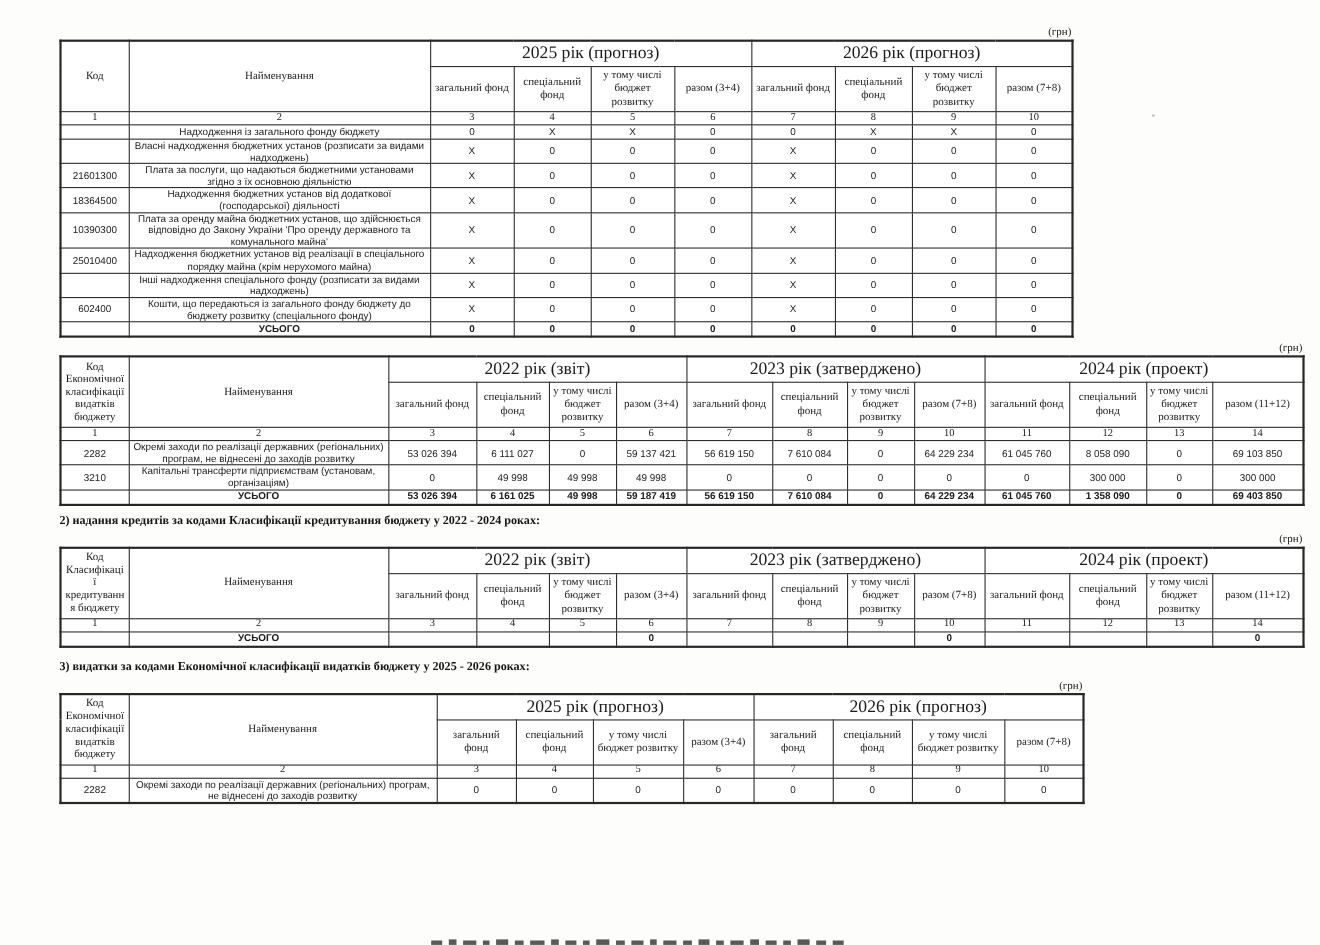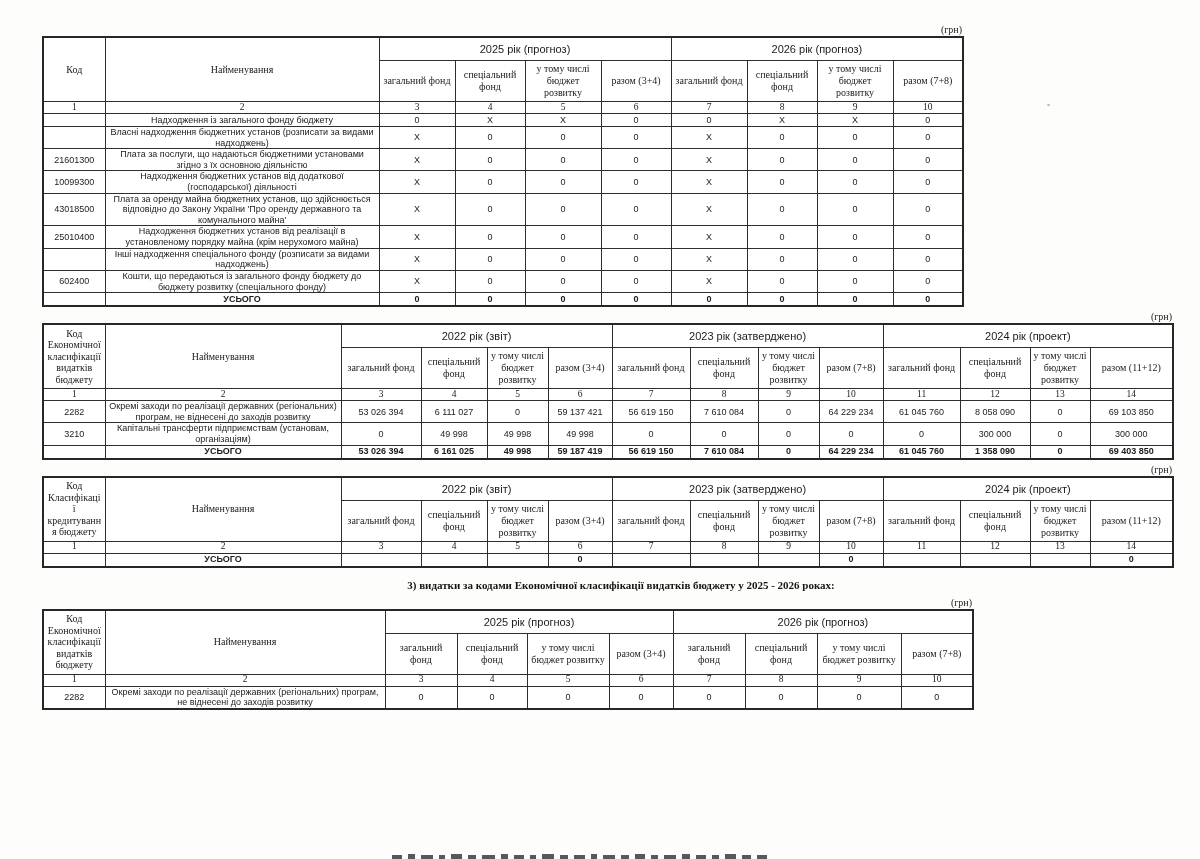--- a/index.html
+++ b/index.html
@@ -1,40 +1,40 @@
 <!DOCTYPE html>
 <html><head>
 <meta charset="utf-8">
 <style>
   html,body{margin:0;padding:0;}
   body{
     width:1200px;height:859px;position:relative;overflow:hidden;
     background:#fdfdfc;color:#1b1b1b;
     font-family:"Liberation Sans",sans-serif;
   }
-  .page{position:absolute;inset:0;padding-left:42px;box-sizing:border-box;}
+  .page{position:absolute;inset:0;padding-left:54px;box-sizing:border-box;}
   .sp-top{height:24px;}
   .grn{
     font-family:"Liberation Serif",serif;font-size:10px;line-height:11px;
     text-align:right;margin-bottom:1px;color:#1b1b1b;
   }
   .tblwrap{margin:0;}
   .w1{width:920px;}
   .w2{width:1130px;}
   .w4{width:930px;}
   table.doc-table{
     border-collapse:collapse;table-layout:fixed;width:100%;
     border:2px solid #272727;background:#fff;
   }
   table.doc-table th,table.doc-table td{
     border:1px solid #2e2e2e;padding:0 3px;text-align:center;vertical-align:middle;
     overflow:hidden;word-wrap:break-word;
   }
   th.grouphead{
-    font-family:Liberation Sans, sans-serif;font-weight:normal;font-size:11px;
+    font-family:Liberation Serif, serif;font-weight:normal;font-size:16px;
     height:22px;line-height:1.1;
   }
   th.codehead,th.namehead{
     font-family:"Liberation Serif",serif;font-weight:normal;font-size:10px;
     line-height:1.15;
   }
   th.fundhead{
     font-family:"Liberation Serif",serif;font-weight:normal;font-size:10px;
     height:40px;line-height:1.2;
   }
@@ -44,21 +44,21 @@
   }
   td.codecell,td.valcell{font-size:9px;line-height:1.15;height:12px;}
   td.namecell{font-size:9px;line-height:1.18;padding:1px 4px;}
   tr.bold-row td{font-weight:bold;}
   .heading{
     font-family:"Liberation Serif",serif;font-weight:bold;font-size:11px;
     line-height:15px;color:#151515;
   }
   .h6-block{margin-top:22px;}
   .h2-block{margin-top:6px;}
-  .h3-block{margin-top:10px;text-align:center;}
+  .h3-block{margin-top:10px;}
   .mt4{margin-top:4px;}
   .cutoff{
     position:absolute;left:390px;bottom:0;width:380px;height:6px;
   }
   .noise-dot{
     position:absolute;width:3px;height:2px;background:#b9b9b9;border-radius:50%;
   }
 </style>
 </head>
 <body>
@@ -143,46 +143,46 @@
             <td class="valcell">X</td>
             <td class="valcell">0</td>
             <td class="valcell">0</td>
             <td class="valcell">0</td>
             <td class="valcell">X</td>
             <td class="valcell">0</td>
             <td class="valcell">0</td>
             <td class="valcell">0</td>
           </tr>
           <tr>
-            <td class="codecell">10099300</td>
+            <td class="codecell">18364500</td>
             <td class="namecell">Надходження бюджетних установ від додаткової (господарської) діяльності</td>
             <td class="valcell">X</td>
             <td class="valcell">0</td>
             <td class="valcell">0</td>
             <td class="valcell">0</td>
             <td class="valcell">X</td>
             <td class="valcell">0</td>
             <td class="valcell">0</td>
             <td class="valcell">0</td>
           </tr>
           <tr>
-            <td class="codecell">43018500</td>
+            <td class="codecell">10390300</td>
             <td class="namecell">Плата за оренду майна бюджетних установ, що здійснюється відповідно до Закону України 'Про оренду державного та комунального майна'</td>
             <td class="valcell">X</td>
             <td class="valcell">0</td>
             <td class="valcell">0</td>
             <td class="valcell">0</td>
             <td class="valcell">X</td>
             <td class="valcell">0</td>
             <td class="valcell">0</td>
             <td class="valcell">0</td>
           </tr>
           <tr>
             <td class="codecell">25010400</td>
-            <td class="namecell">Надходження бюджетних установ від реалізації в установленому порядку майна (крім нерухомого майна)</td>
+            <td class="namecell">Надходження бюджетних установ від реалізації в спеціального порядку майна (крім нерухомого майна)</td>
             <td class="valcell">X</td>
             <td class="valcell">0</td>
             <td class="valcell">0</td>
             <td class="valcell">0</td>
             <td class="valcell">X</td>
             <td class="valcell">0</td>
             <td class="valcell">0</td>
             <td class="valcell">0</td>
           </tr>
           <tr>
@@ -330,20 +330,23 @@
             <td class="valcell">64 229 234</td>
             <td class="valcell">61 045 760</td>
             <td class="valcell">1 358 090</td>
             <td class="valcell">0</td>
             <td class="valcell">69 403 850</td>
           </tr>
         </tbody>
       </table>
   </div>
 
+  <div class="h2-block">
+    <div class="heading">2) надання кредитів за кодами Класифікації кредитування бюджету у 2022 - 2024 роках:</div>
+  </div>
 
   <div class="tblwrap w2 mt4">
     <div class="grn">(грн)</div>
     <table class="doc-table">
         <colgroup>
           <col style="width: 62px;">
           <col style="width: 236px;">
           <col style="width: 80px;">
           <col style="width: 66px;">
           <col style="width: 61px;">

